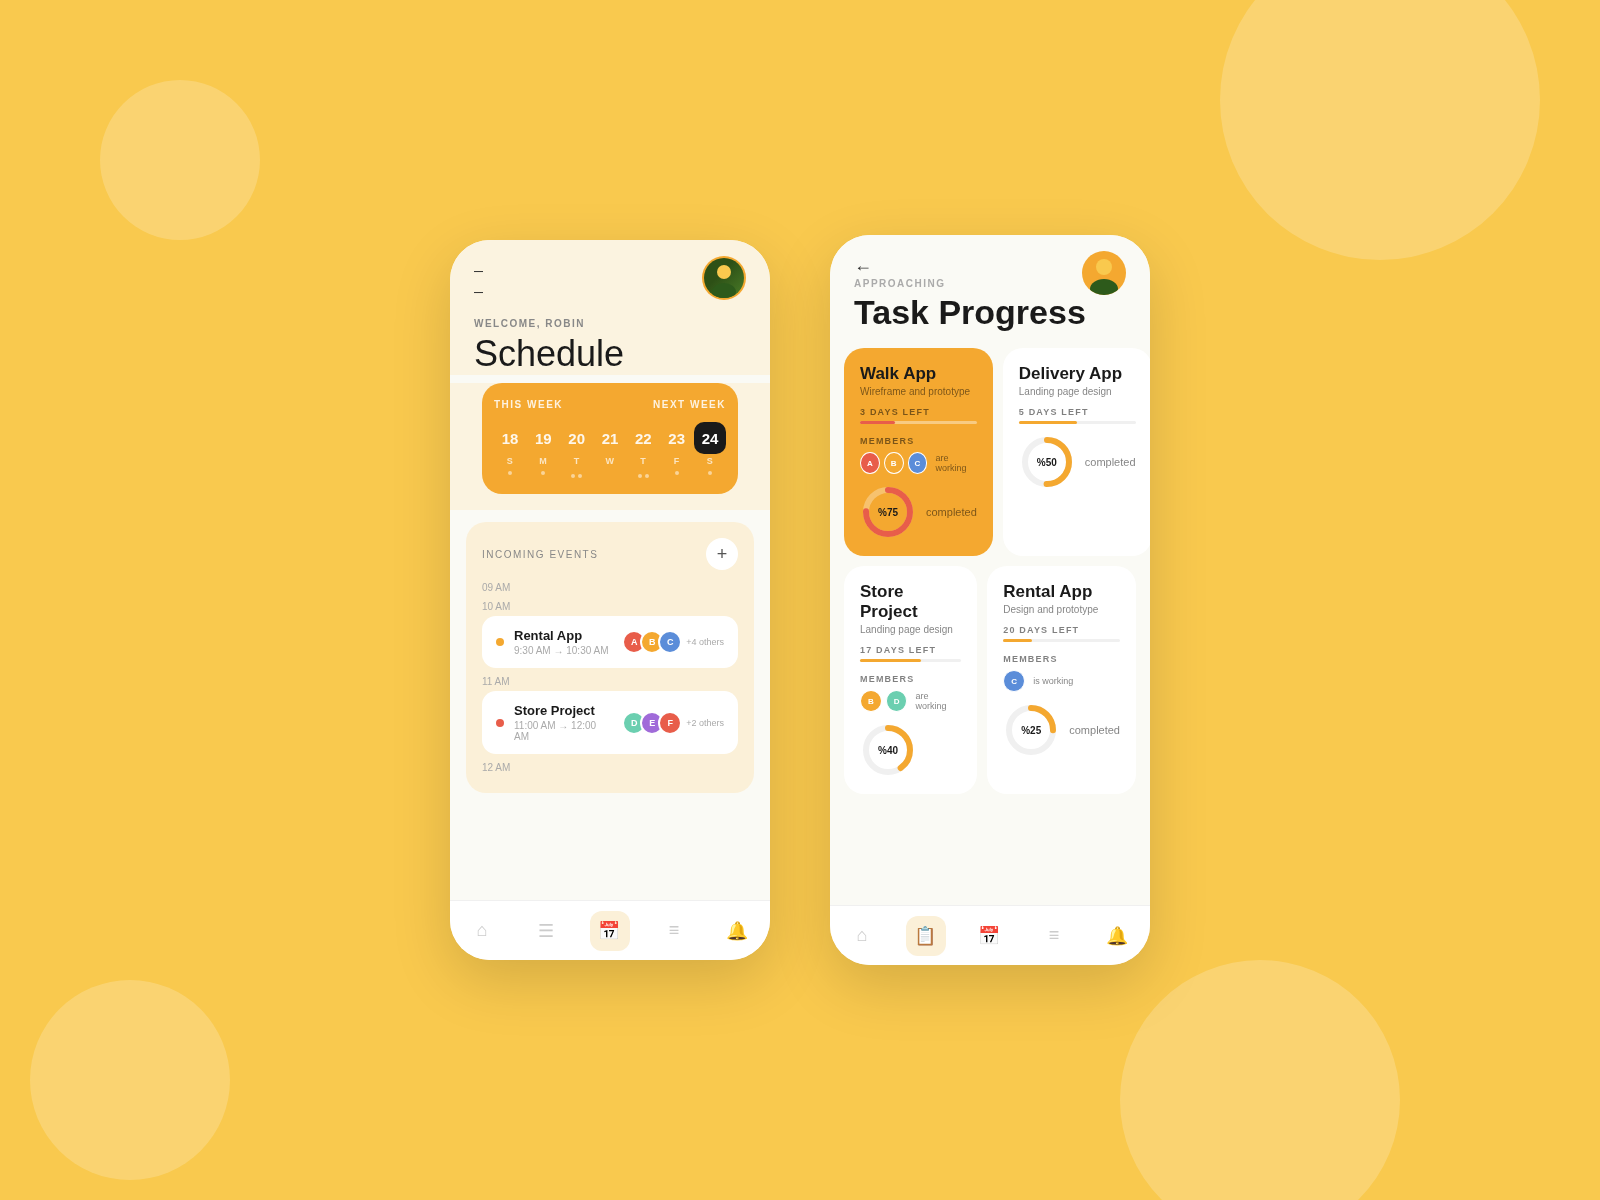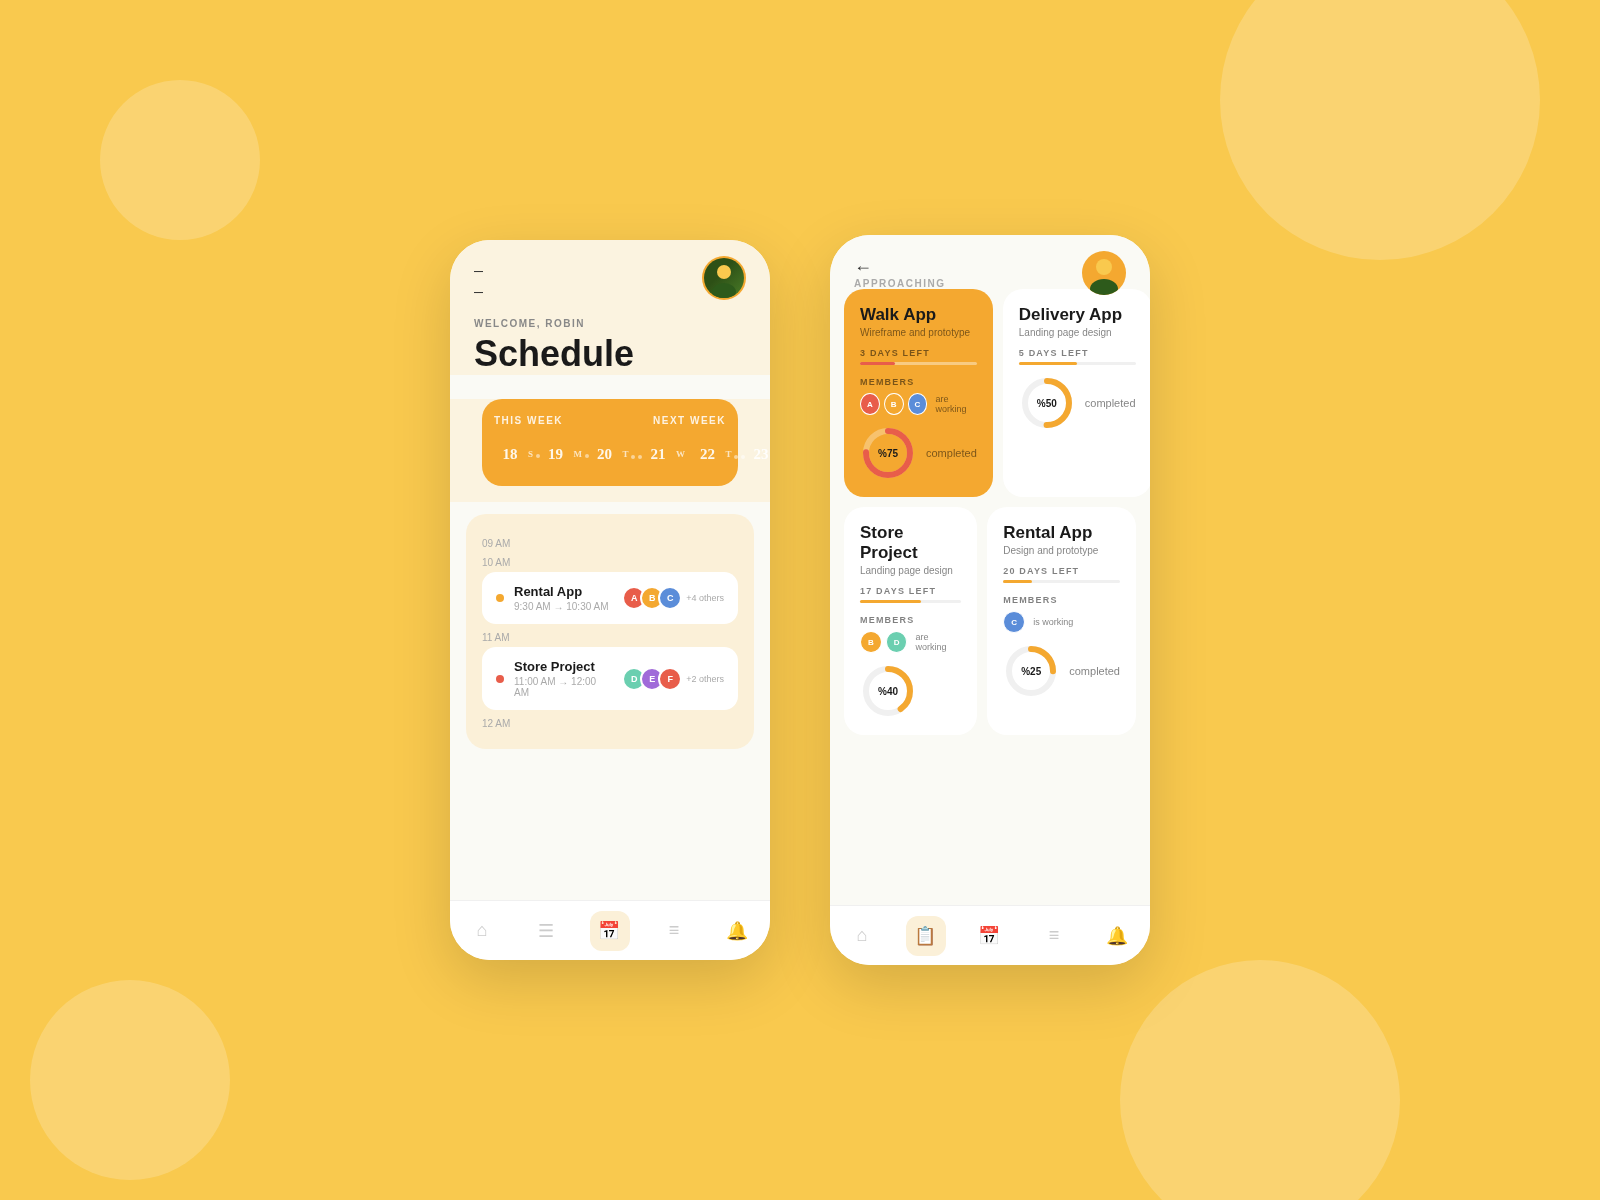--- a/index.html
+++ b/index.html
@@ -76,24 +76,24 @@
     }
     .p1-welcome {
       font-size: 10px;
       font-weight: 600;
       letter-spacing: 1.5px;
       color: #888;
       text-transform: uppercase;
     }
     .p1-title {
       font-size: 36px;
-      font-weight: 700;
+      font-weight: 400;
       color: #1a1a1a;
       margin-top: 4px;
-      margin-bottom: 24px;
+      margin-bottom: 8px;
     }
 
     
     .calendar-strip {
       background: #F4A830;
       border-radius: 20px;
       margin: 0 16px;
       padding: 16px 12px;
     }
     .cal-week-nav {
@@ -108,24 +108,23 @@
       color: rgba(255,255,255,0.85);
       text-transform: uppercase;
     }
     .cal-week-label span { font-weight: 700; }
     .cal-days {
       display: flex;
       justify-content: space-between;
     }
     .cal-day {
       display: flex;
-      flex-direction: row;
+      flex-direction: column;
       align-items: center;
       gap: 2px;
-      font-family: Liberation Serif, serif;
     }
     .cal-day-num {
       font-size: 15px;
       font-weight: 600;
       color: rgba(255,255,255,0.9);
       width: 32px;
       height: 32px;
       display: flex;
       align-items: center;
       justify-content: center;
@@ -538,20 +537,26 @@
           <div class="cal-day">
             <div class="cal-day-num active">24</div>
             <div class="cal-day-letter">S</div>
             <div class="cal-dot"></div>
           </div>
         </div>
       </div>
     </div>
 
     <div class="events-section">
+      <div class="events-header">
+        <div class="events-title">
+          <span>INCOMING</span> <span>EVENTS</span>
+        </div>
+        <div class="add-btn">+</div>
+      </div>
 
       <div class="time-label">09 AM</div>
 
       <div class="time-label">10 AM</div>
       <div class="event-card">
         <div class="event-dot orange"></div>
         <div class="event-info">
           <div class="event-name">Rental App</div>
           <div class="event-time">9:30 AM  →  10:30 AM</div>
         </div>
@@ -606,20 +611,21 @@
       <div style="display:flex; justify-content:space-between; align-items:flex-start;">
         <div class="p2-back">←</div>
         <div class="p2-avatar">
           <svg width="44" height="44" viewBox="0 0 44 44">
             <circle cx="22" cy="16" r="8" fill="#f9c94e"></circle>
             <ellipse cx="22" cy="38" rx="14" ry="10" fill="#2d5a1b"></ellipse>
           </svg>
         </div>
       </div>
       <div class="p2-approaching">APPROACHING</div>
+      <div class="p2-title">Task Progress</div>
     </div>
 
     <div class="tasks-grid">
 
       <div class="tasks-row">
 
         <div class="task-card-large">
           <div class="task-name">Walk App</div>
           <div class="task-sub">Wireframe and prototype</div>
           <div class="days-label">3 DAYS LEFT</div>

